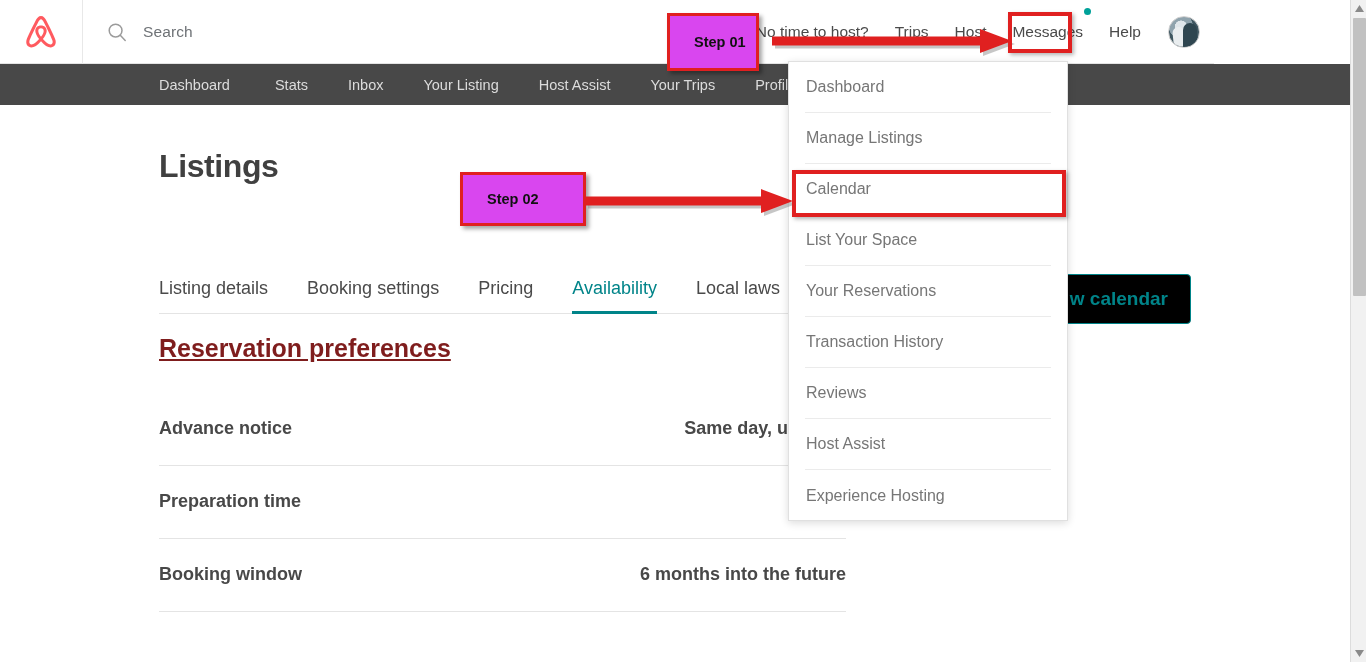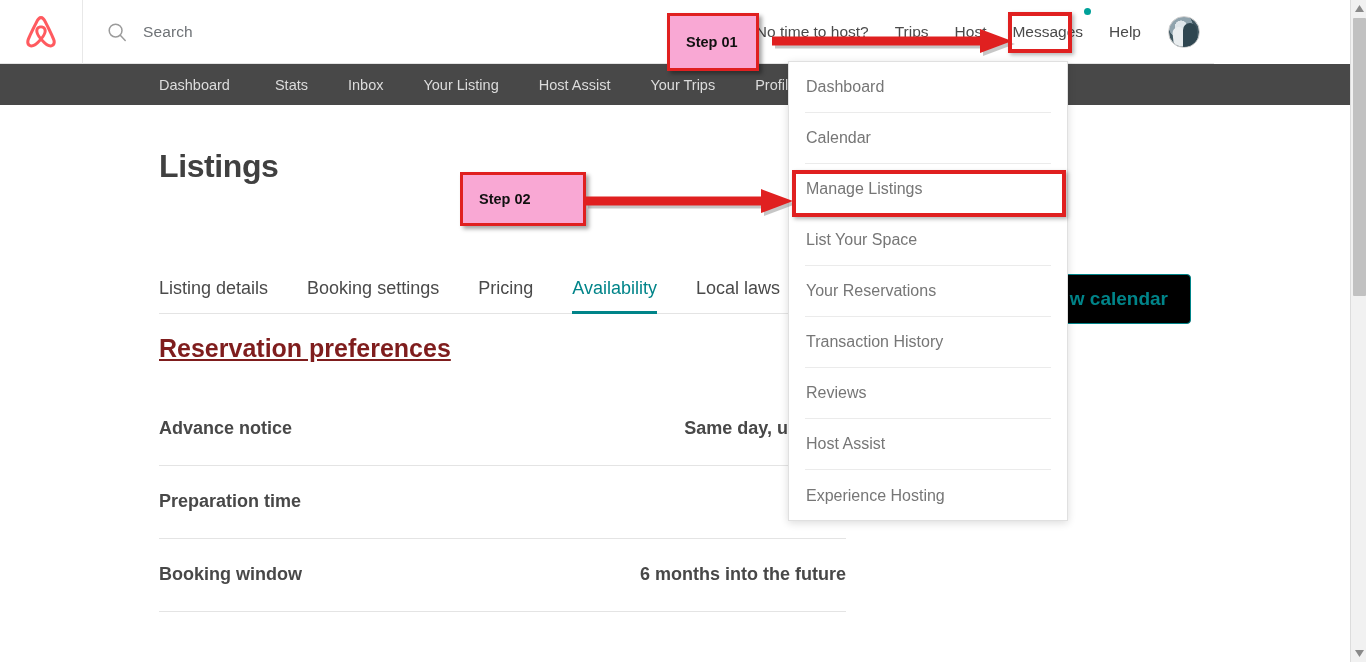--- a/index.html
+++ b/index.html
@@ -104,23 +104,23 @@
     z-index:20; padding:0 16px;
   }
   .dd-item {
     font-size:16px; color:#767676; height:51px; display:flex; align-items:center;
     border-bottom:1px solid #ebebeb; cursor:pointer; padding-left:1px;
   }
   .dd-item:last-child { border-bottom:none; }
 
   
   .note {
-    position:absolute; background:#f9a8d4; border:3px solid #e02020;
+    position:absolute; background:#d946ef; border:3px solid #e02020;
     box-shadow:3px 3px 4px rgba(0,0,0,.35); z-index:40;
-    display:flex; align-items:center; padding-left:16px;
+    display:flex; align-items:center; padding-left:24px;
     font-size:14.5px; font-weight:bold; color:#111;
   }
   #note-01 { left:667px; top:13px; width:92px; height:58px; }
   #note-02 { left:460px; top:172px; width:126px; height:54px; }
 
   .hl {
     position:absolute; border:4px solid #e02020; z-index:45;
     box-shadow:2px 2px 4px rgba(0,0,0,.3); background:transparent; pointer-events:none;
   }
   #hl-host { left:1008px; top:12px; width:64px; height:41px; }
@@ -209,22 +209,22 @@
           <span class="pref-value">6 months into the future</span>
         </div>
       </div>
     </div>
 
     <button class="btn-calendar">w calendar</button>
   </div>
 
   <div class="dropdown">
     <div class="dd-item">Dashboard</div>
+    <div class="dd-item">Manage Listings</div>
     <div class="dd-item">Calendar</div>
-    <div class="dd-item">Manage Listings</div>
     <div class="dd-item">List Your Space</div>
     <div class="dd-item">Your Reservations</div>
     <div class="dd-item">Transaction History</div>
     <div class="dd-item">Reviews</div>
     <div class="dd-item">Host Assist</div>
     <div class="dd-item">Experience Hosting</div>
   </div>
 
   <div class="note" id="note-01">Step 01</div>
   <div class="note" id="note-02">Step 02</div>

